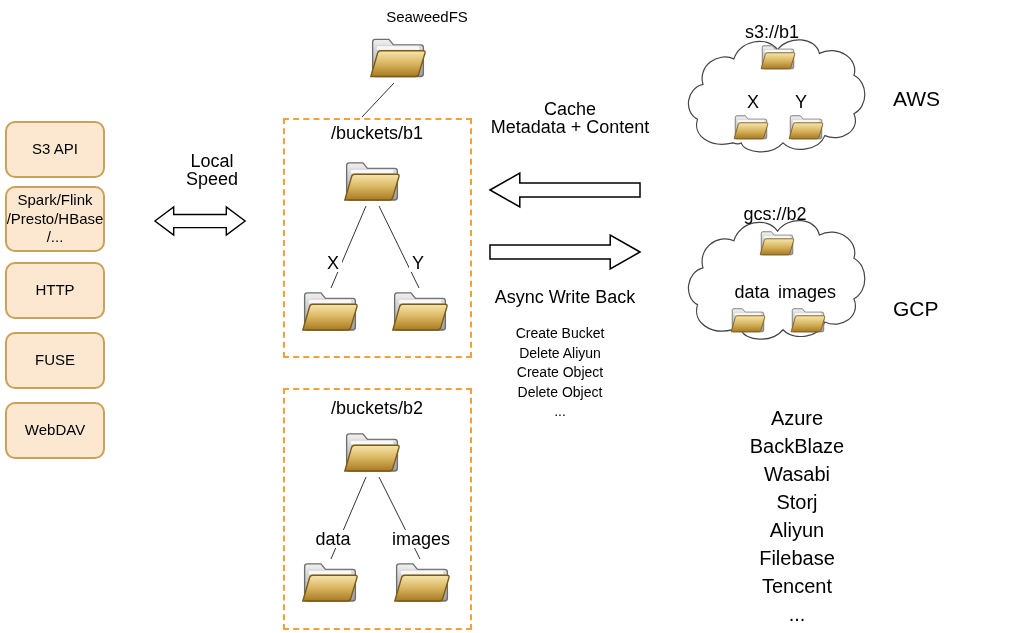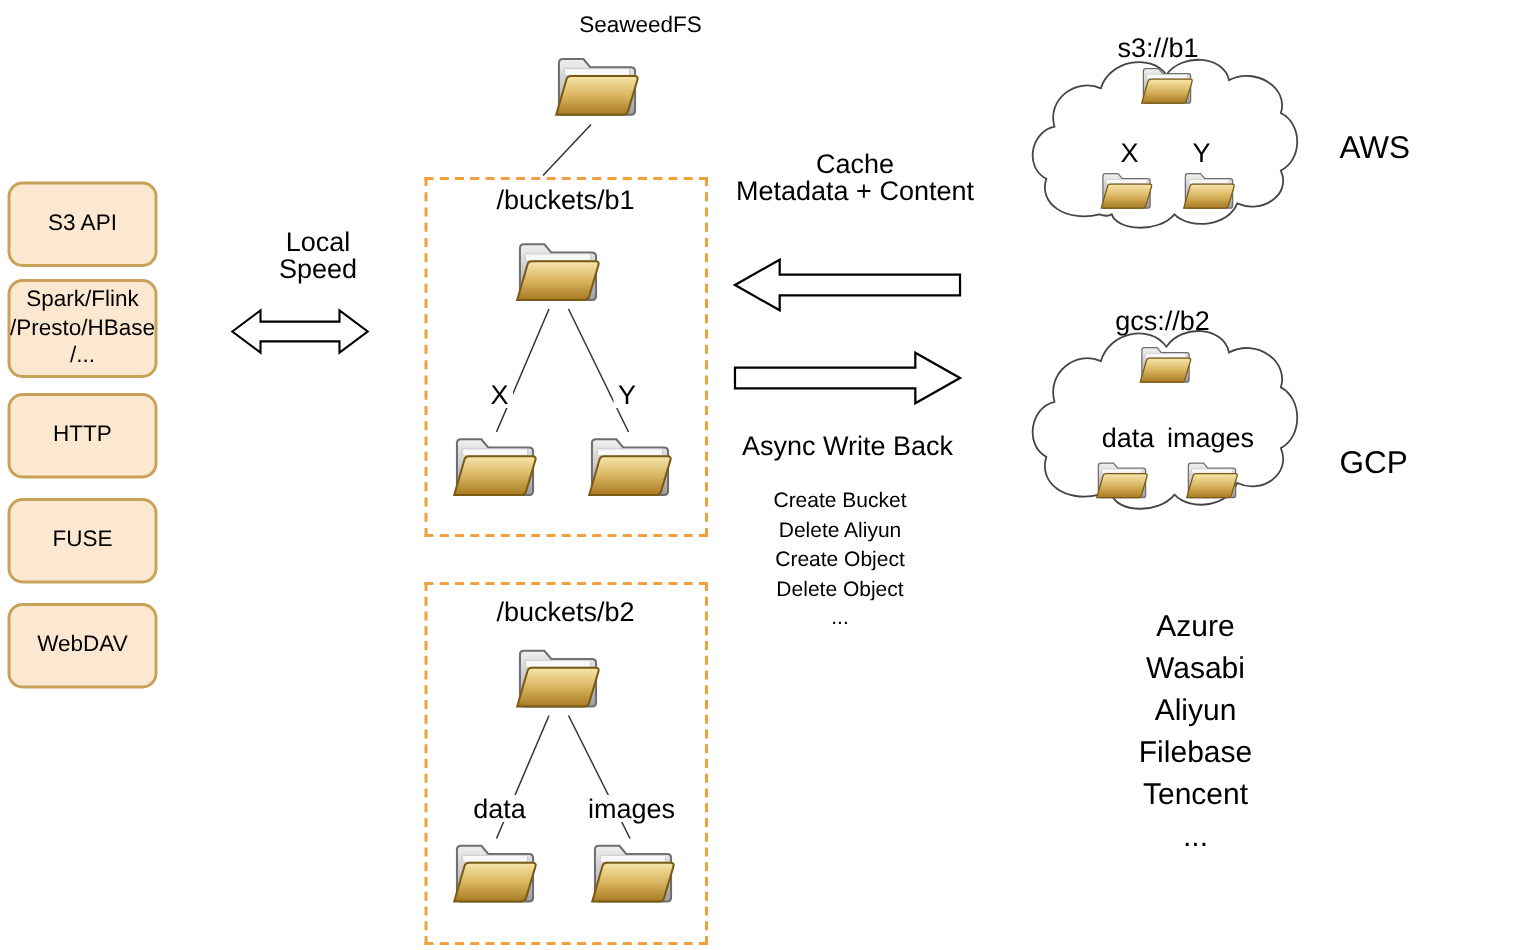--- a/index.html
+++ b/index.html
@@ -175,18 +175,20 @@
 <svg class="folder" viewBox="0 0 64 52" style="left:730px;top:305px;width:36px;height:30px">
     <use href="#folder-shape"></use>
   </svg>
 <svg class="folder" viewBox="0 0 64 52" style="left:790px;top:305px;width:36px;height:30px">
     <use href="#folder-shape"></use>
   </svg>
 <div class="cloud-name" style="left:893px;top:297px">GCP</div>
 
 <div class="providers cx" style="left:797px;top:404px">
   <div>Azure</div>
+  <div>BackBlaze</div>
   <div>Wasabi</div>
+  <div>Storj</div>
   <div>Aliyun</div>
   <div>Filebase</div>
   <div>Tencent</div>
   <div>...</div>
 </div>
 
 </body></html>

